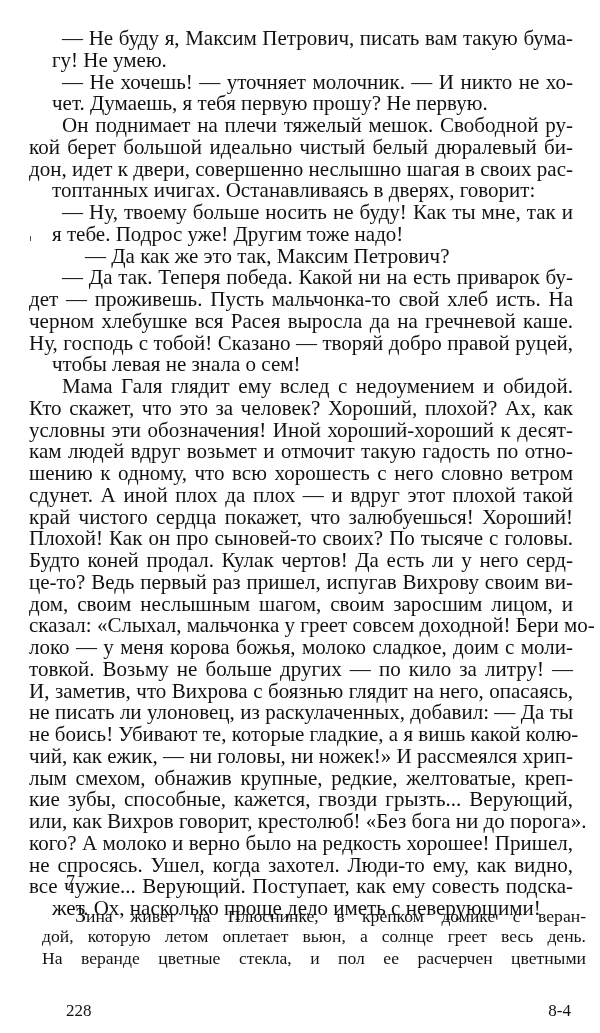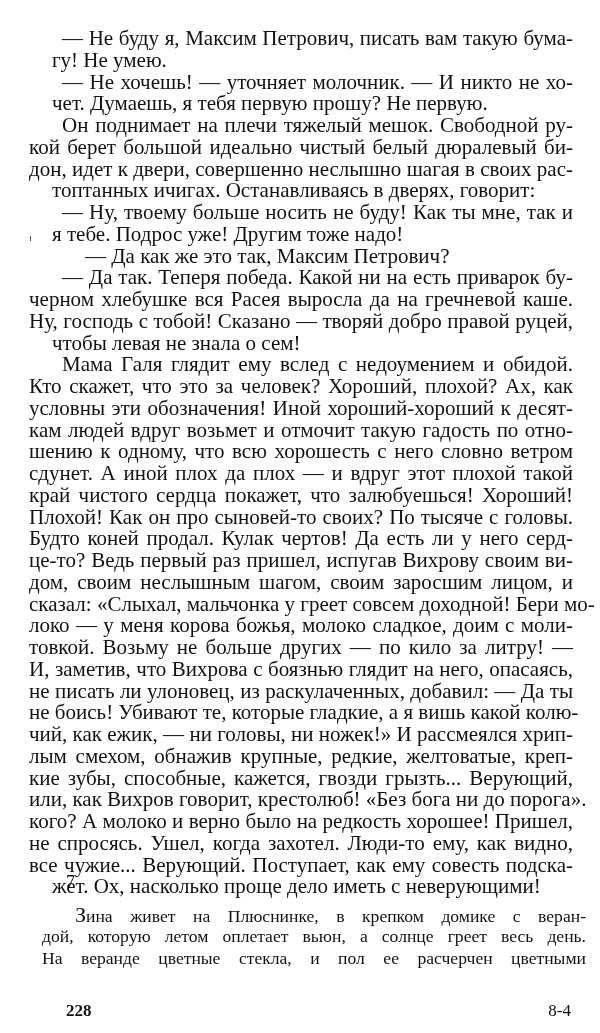--- a/index.html
+++ b/index.html
@@ -4,40 +4,41 @@
 <style>
   html, body { margin:0; padding:0; background:#ffffff; }
   body { width:600px; height:1033px; position:relative; overflow:hidden; }
   .page { position:absolute; left:29px; top:28px; width:544px; font-family:"Liberation Serif", serif; font-size:21px; line-height:21.75px; color:#111; }
   .line { display:block; white-space:nowrap; text-align:justify; text-align-last:justify; height:21.75px; overflow:visible; }
   .line.last { text-align-last:left;margin-left:23px; }
   .line.indent { padding-left:33px; }
   .chapter { position:absolute; left:66px; top:872px; font-family:"Liberation Serif", serif; font-size:18px; color:#111; }
   .page2 { position:absolute; left:29px; top:904px; width:544px; font-family:"Liberation Serif", serif; font-size:17.6px; line-height:21.75px; color:#111;margin-left:13px; }
   .dropcap { font-size:22px; }
-  .footer-left { position:absolute; left:66px; top:1001px; font-family:"Liberation Serif", serif; font-size:17px; color:#111;font-weight:bold; }
+  .footer-left { position:absolute; left:66px; top:1001px; font-family:"Liberation Serif", serif; font-size:17px; color:#111; }
   .footer-right { position:absolute; right:29px; top:1001px; font-family:"Liberation Serif", serif; font-size:17px; color:#111; }
   .mark { position:absolute; left:30px; top:236px; width:1px; height:5px; background:#555; }
 </style>
 </head>
 <body>
 
 <div class="page" id="body-lines">
     <span class="line indent">— Не буду я, Максим Петрович, писать вам такую бума-</span>
     <span class="line last">гу! Не умею.</span>
     <span class="line indent">— Не хочешь! — уточняет молочник. — И никто не хо-</span>
     <span class="line last">чет. Думаешь, я тебя первую прошу? Не первую.</span>
     <span class="line indent">Он поднимает на плечи тяжелый мешок. Свободной ру-</span>
     <span class="line">кой берет большой идеально чистый белый дюралевый би-</span>
     <span class="line">дон, идет к двери, совершенно неслышно шагая в своих рас-</span>
     <span class="line last">топтанных ичигах. Останавливаясь в дверях, говорит:</span>
     <span class="line indent">— Ну, твоему больше носить не буду! Как ты мне, так и</span>
     <span class="line last">я тебе. Подрос уже! Другим тоже надо!</span>
     <span class="line indent last">— Да как же это так, Максим Петрович?</span>
     <span class="line indent">— Да так. Теперя победа. Какой ни на есть приварок бу-</span>
+    <span class="line">дет — проживешь. Пусть мальчонка-то свой хлеб исть. На</span>
     <span class="line">черном хлебушке вся Расея выросла да на гречневой каше.</span>
     <span class="line">Ну, господь с тобой! Сказано — творяй добро правой руцей,</span>
     <span class="line last">чтобы левая не знала о сем!</span>
     <span class="line indent">Мама Галя глядит ему вслед с недоумением и обидой.</span>
     <span class="line">Кто скажет, что это за человек? Хороший, плохой? Ах, как</span>
     <span class="line">условны эти обозначения! Иной хороший-хороший к десят-</span>
     <span class="line">кам людей вдруг возьмет и отмочит такую гадость по отно-</span>
     <span class="line">шению к одному, что всю хорошесть с него словно ветром</span>
     <span class="line">сдунет. А иной плох да плох — и вдруг этот плохой такой</span>
     <span class="line">край чистого сердца покажет, что залюбуешься! Хороший!</span>

